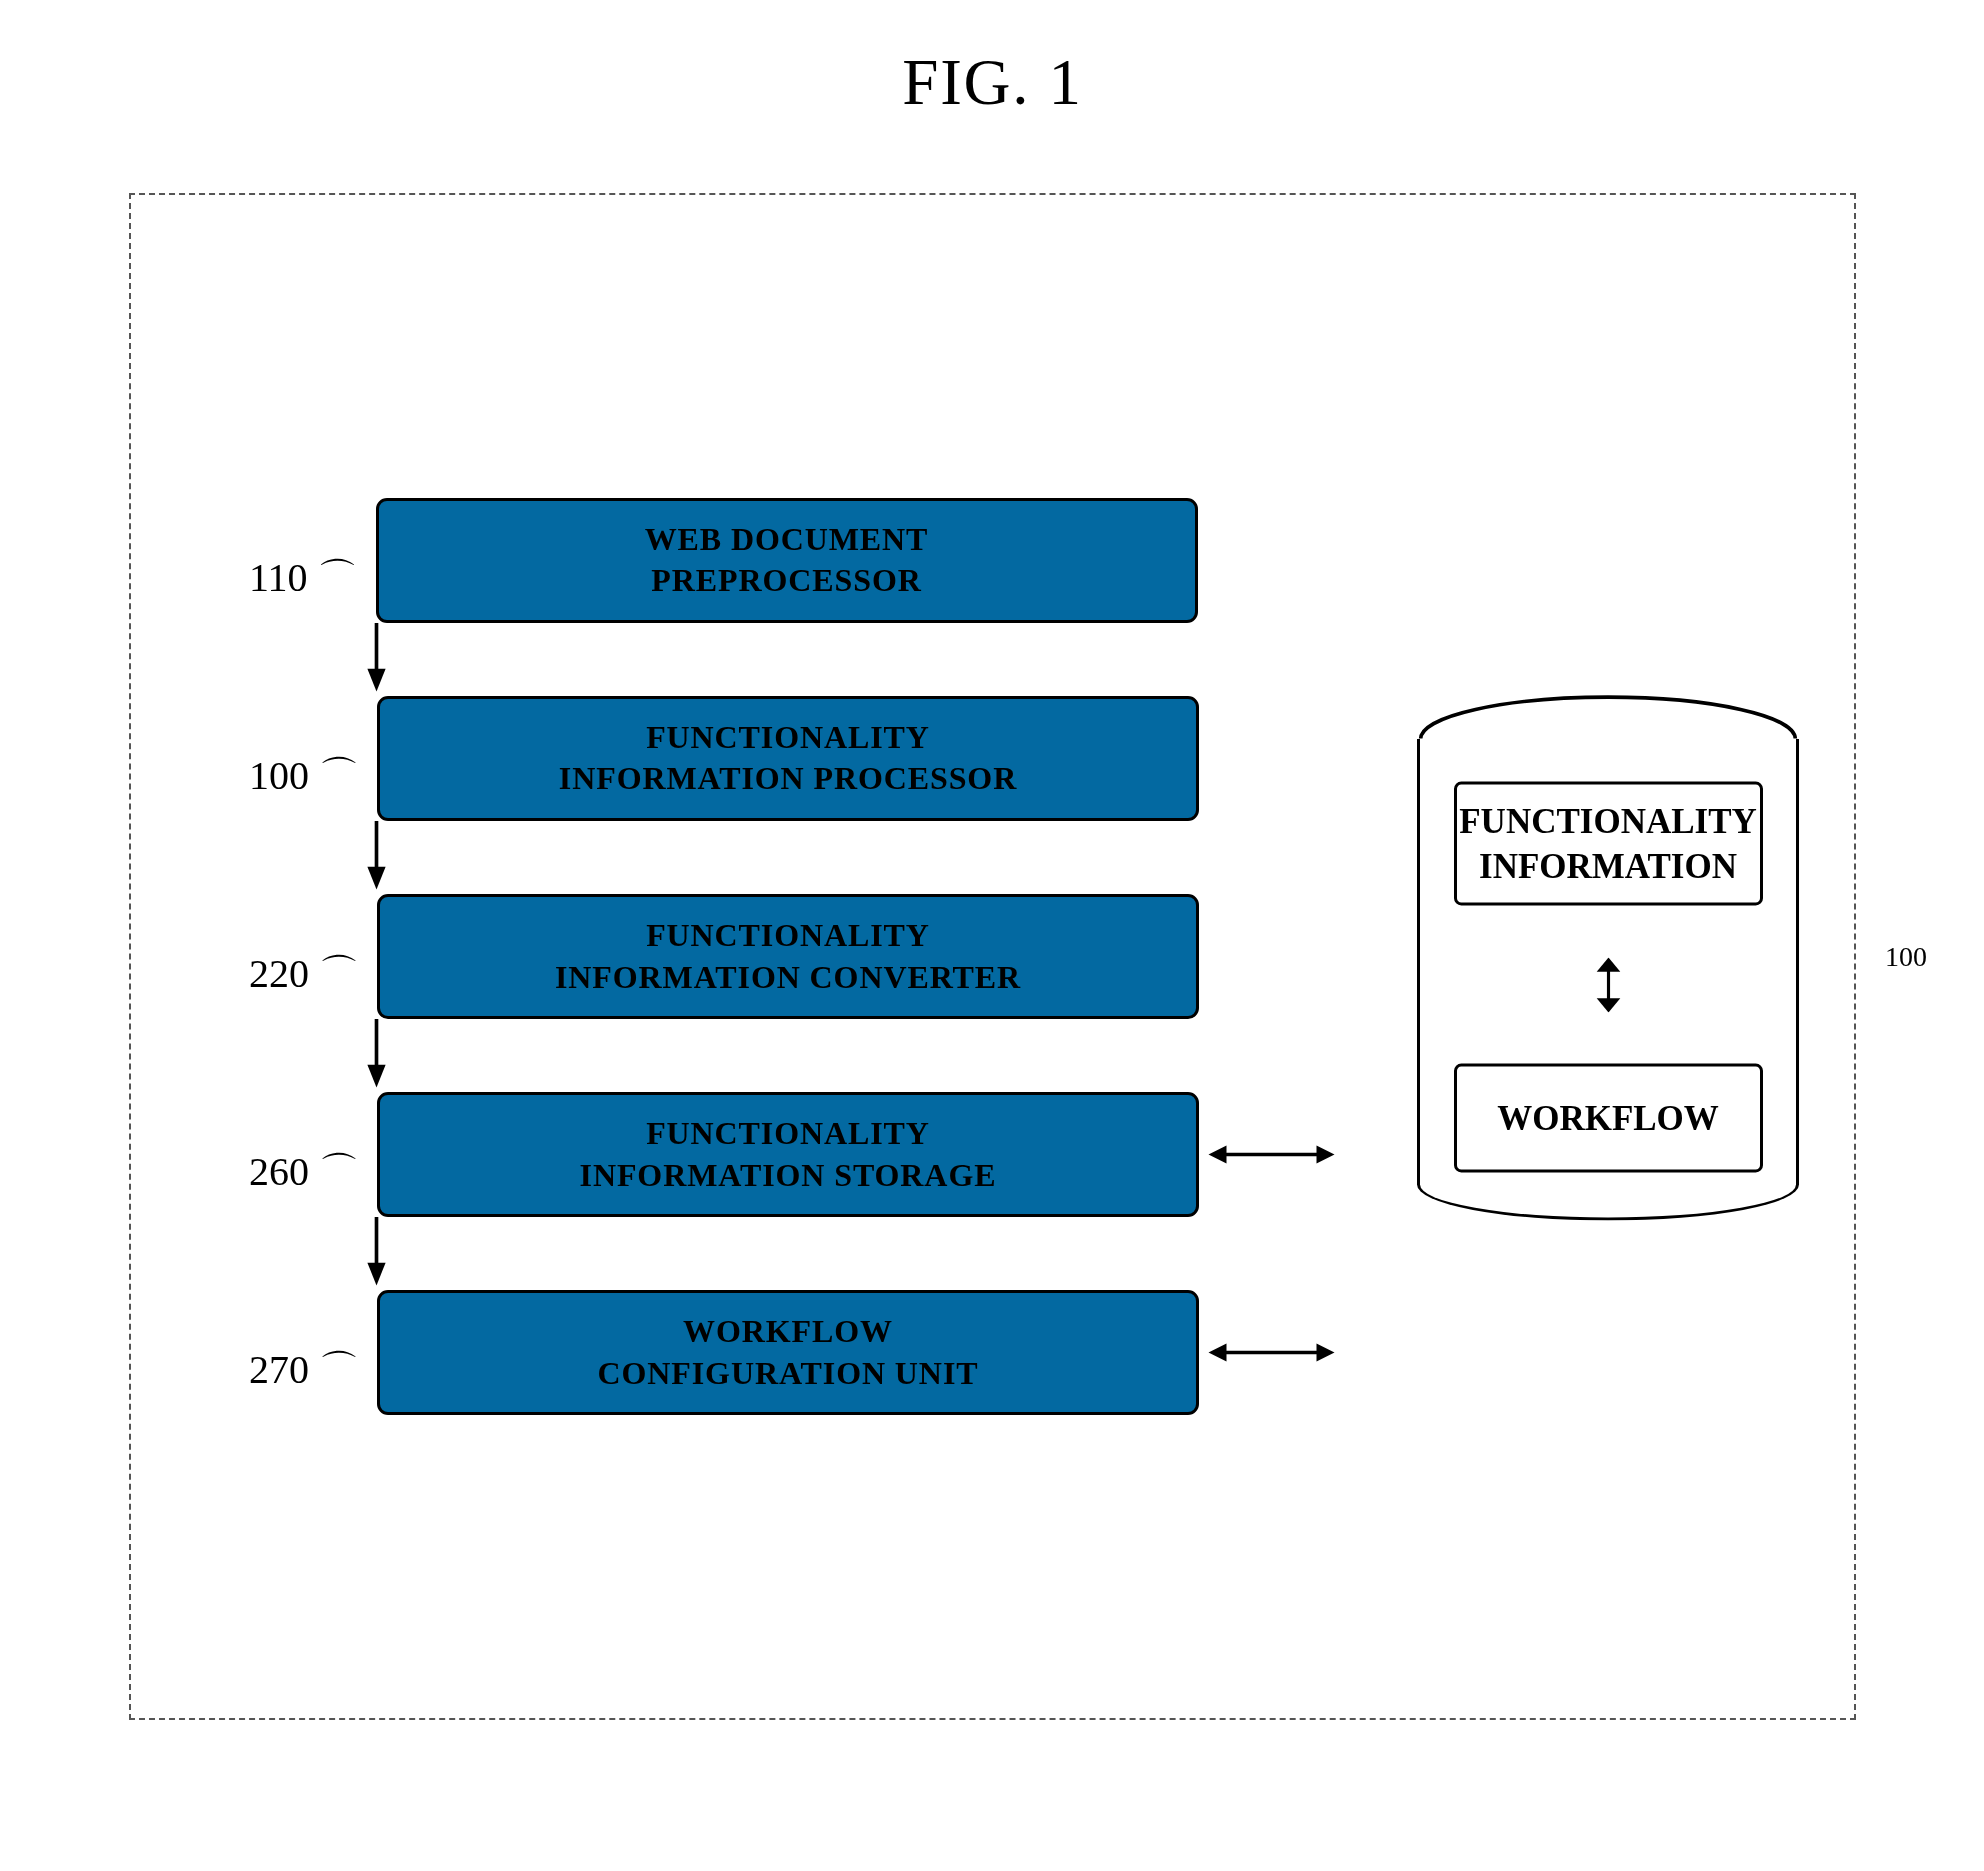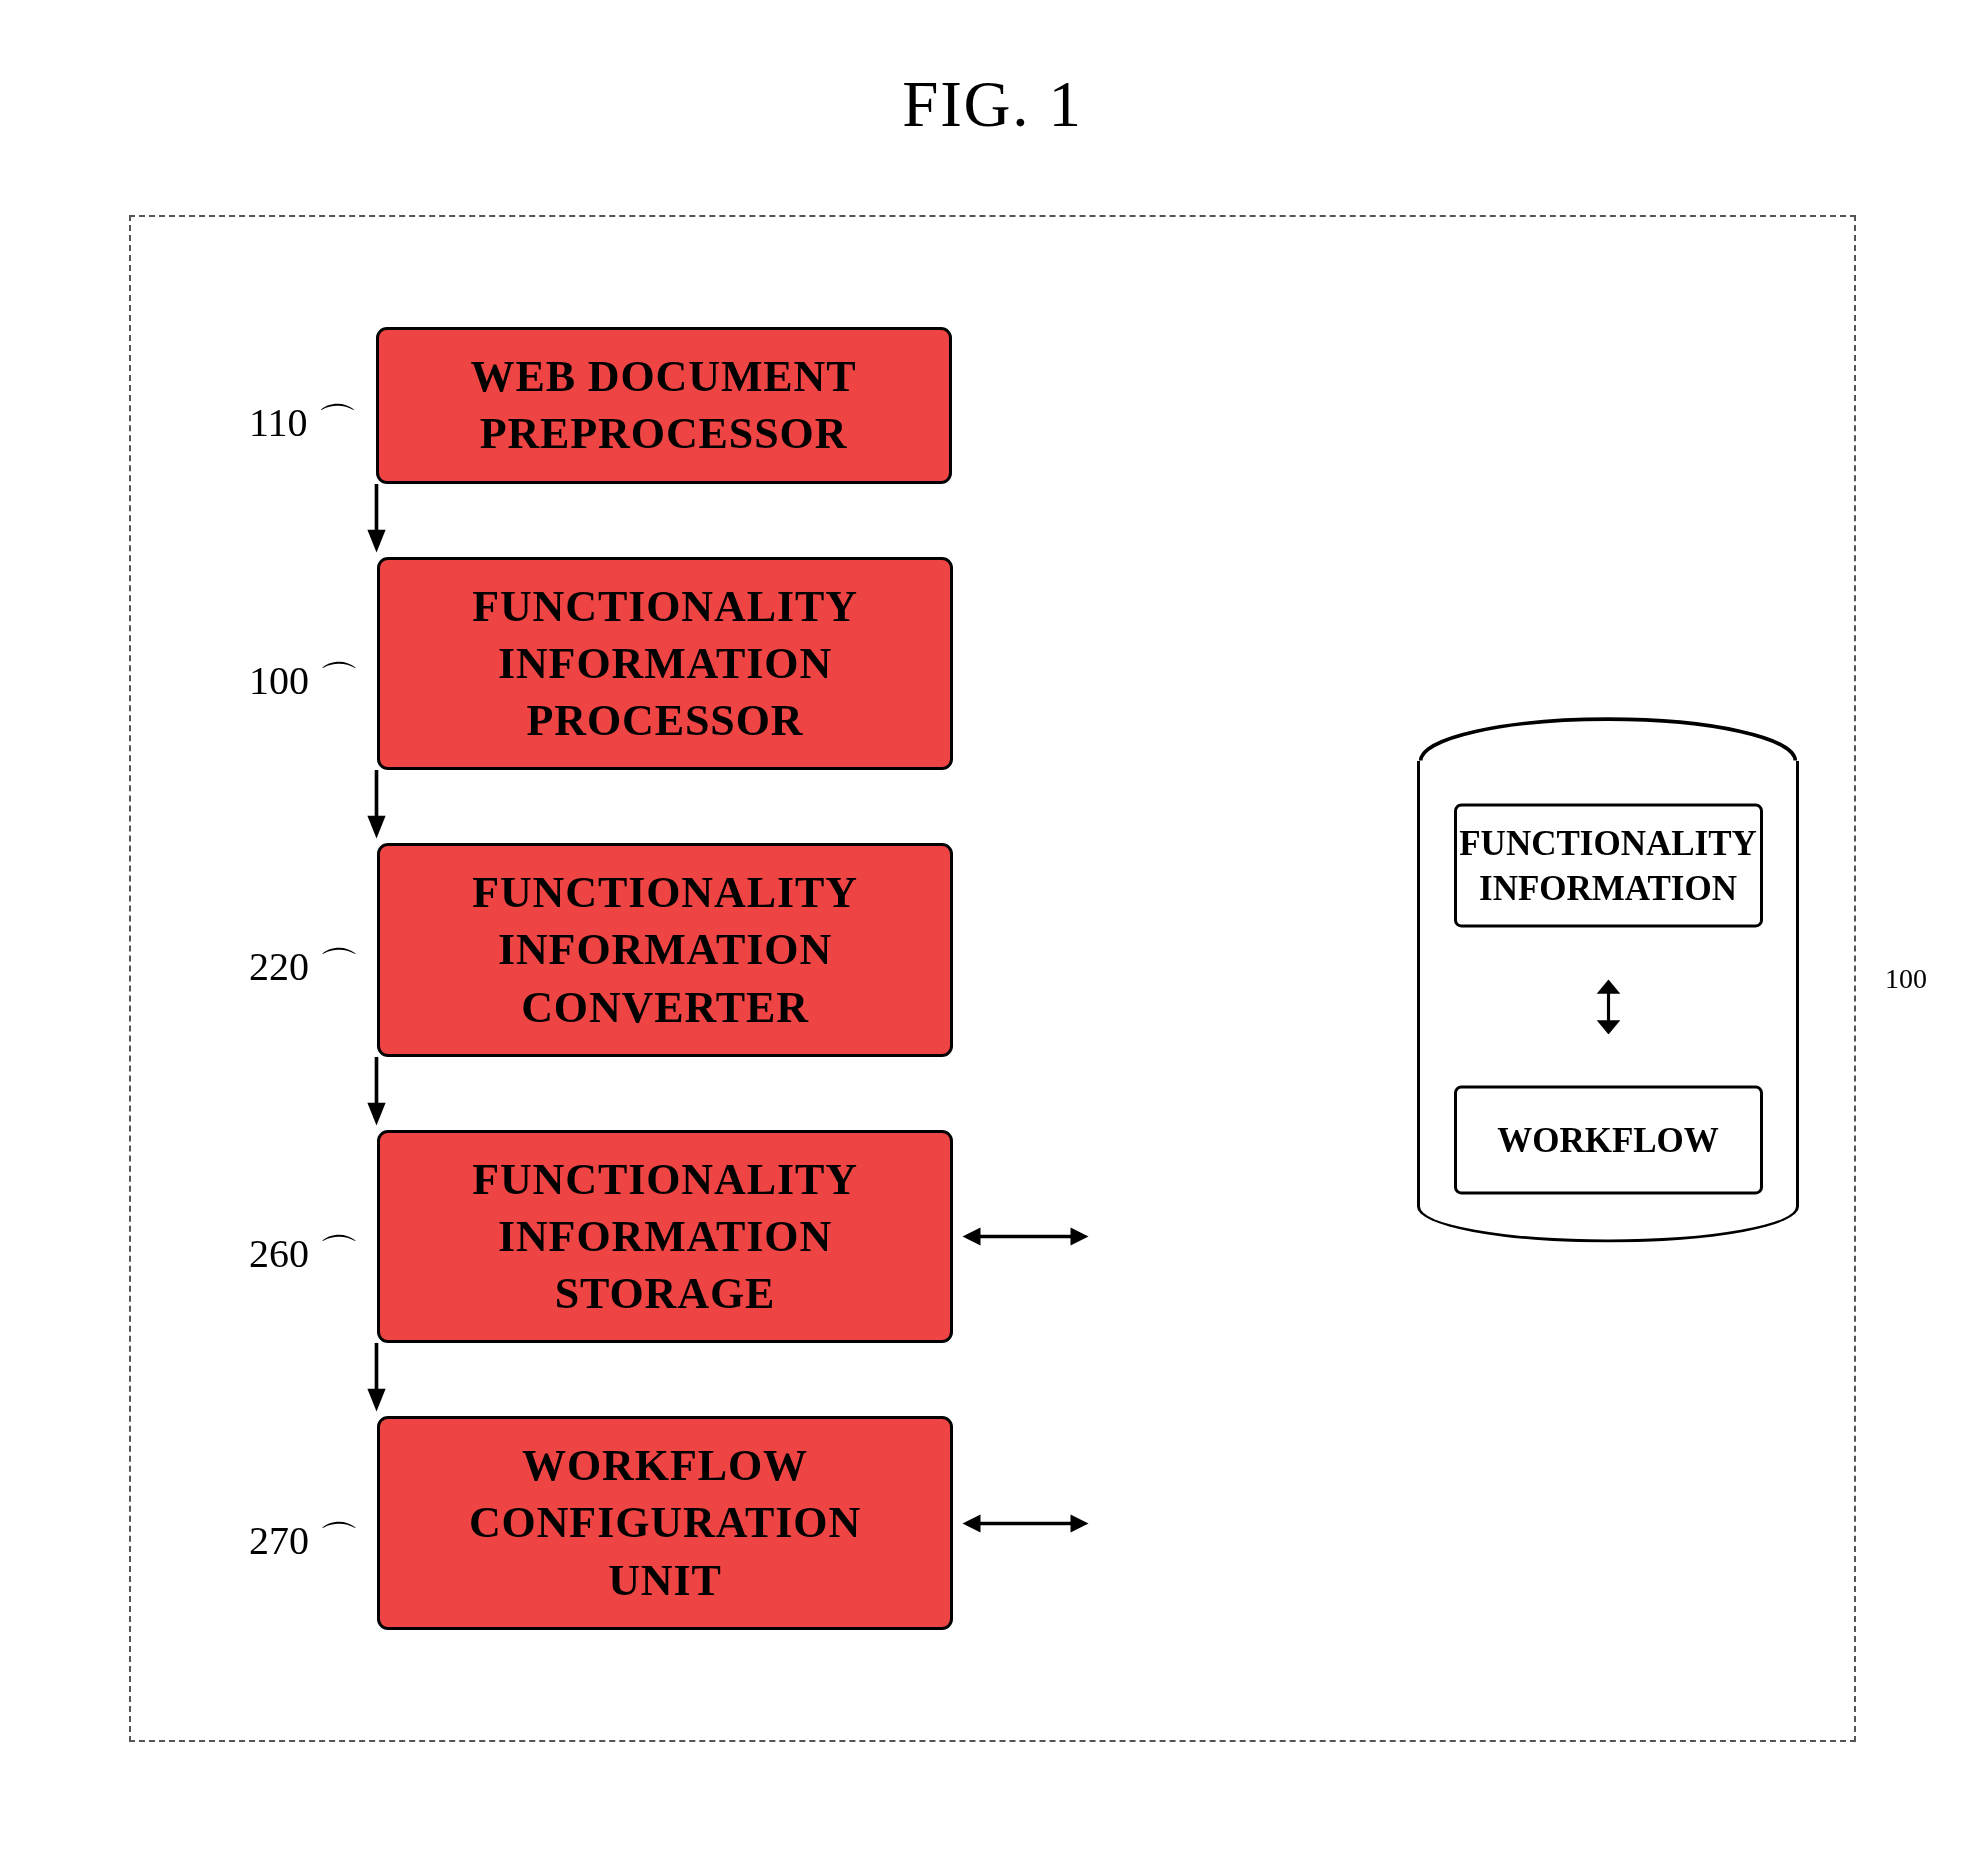--- a/index.html
+++ b/index.html
@@ -19,21 +19,21 @@
     }
 
     .page {
       width: 1985px;
       height: 1872px;
       background: #ffffff;
       position: relative;
       display: flex;
       flex-direction: column;
       align-items: center;
-      padding-top: 67px;
+      padding-top: 45px;
     }
 
     .fig-title {
       font-size: 65px;
       font-weight: normal;
       letter-spacing: 1.8px;
       margin-bottom: 73px;
       font-family: 'Times New Roman', Times, serif;
     }
 
@@ -49,32 +49,32 @@
       position: absolute;
       right: -73px;
       top: 50%;
       transform: translateY(-50%);
       font-size: 28px;
     }
 
     .process-block {
       border: 3.6px solid #000;
       border-radius: 11px;
-      width: 576px;
+      width: 822px;
       min-height: 118px;
       display: flex;
       align-items: center;
       justify-content: center;
       text-align: center;
-      font-size: 44px;
+      font-size: 32px;
       font-weight: bold;
       letter-spacing: 0.9px;
       line-height: 1.3;
       padding: 18px 27px;
-      background: #ef4444;
+      background: #0369a1;
     }
 
     .right-column {
       position: absolute;
       right: 55px;
       top: 50%;
       transform: translateY(-50%);
       display: flex;
       flex-direction: column;
       align-items: center;

